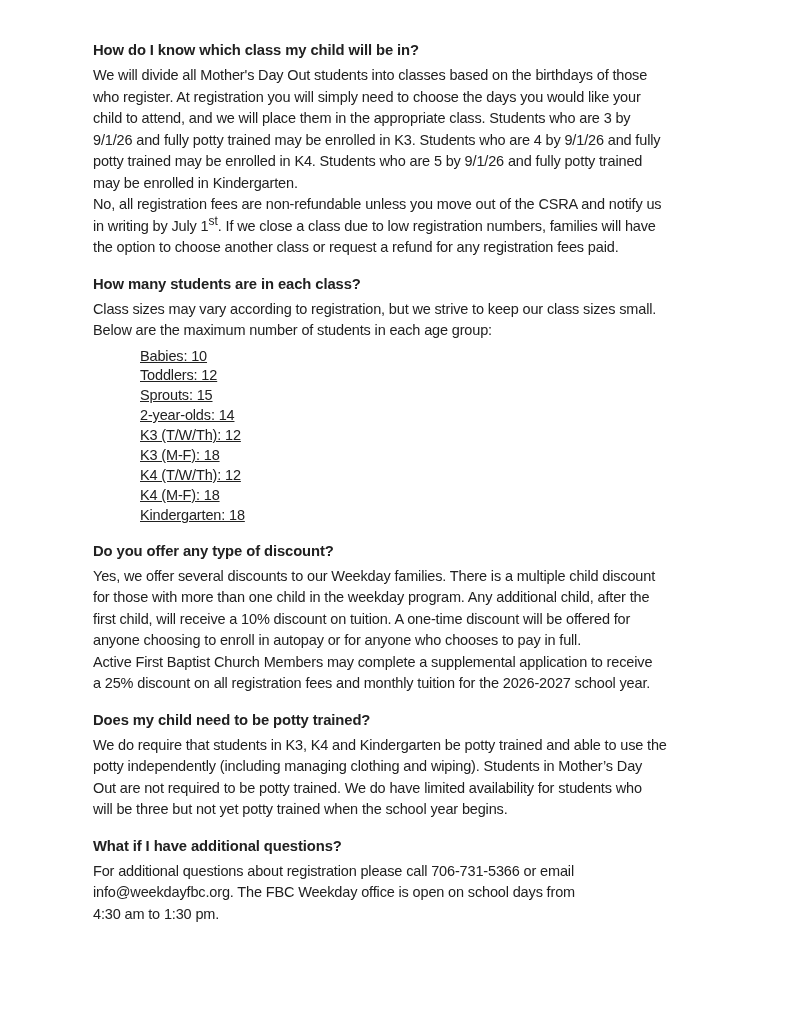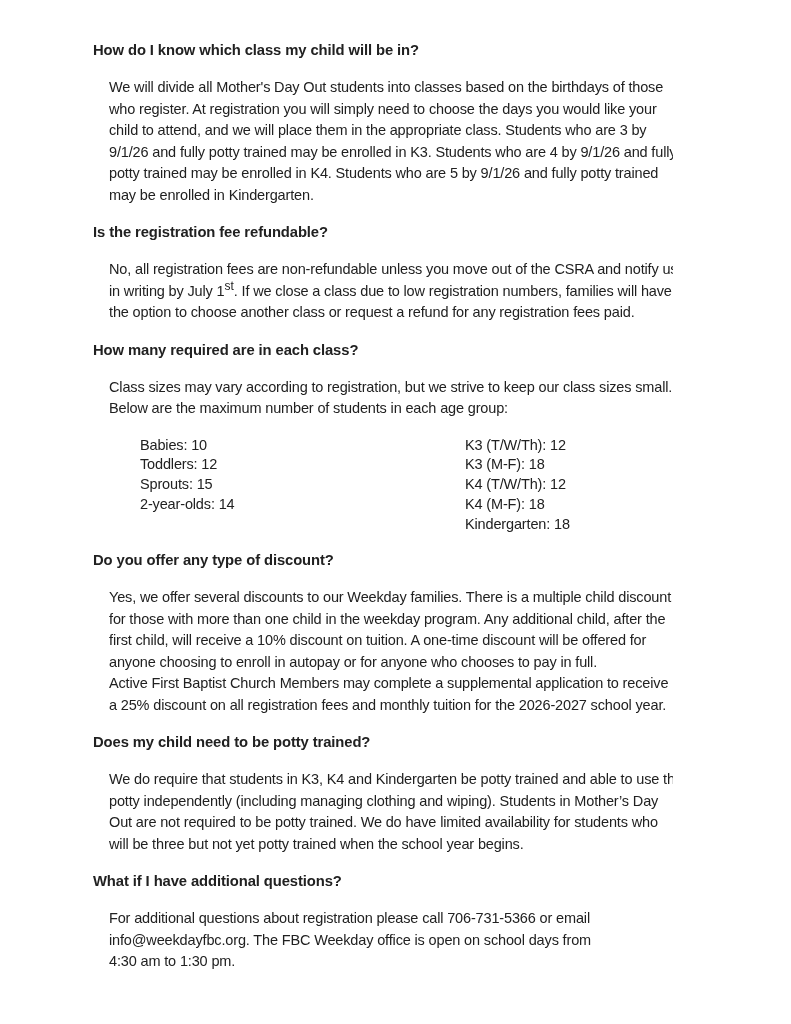--- a/index.html
+++ b/index.html
@@ -26,37 +26,38 @@
     letter-spacing: -0.1px;
     margin: 15px 0 4px 0;
   }
   .faq-section:first-child .question { margin-top: 0; }
   .para {
     font-size: 14.5px;
     font-weight: 400;
     line-height: 21.5px;
     letter-spacing: -0.15px;
     white-space: pre;
-    margin: 16px;
+    margin: 0;
   }
   .line { white-space: pre; }
   sup.ordinal {
     font-size: 12px;
     letter-spacing: 0;
     vertical-align: super;
     line-height: 0;
   }
   .class-size-list {
     display: flex;
-    flex-direction: row;
+    flex-direction: column;
     margin: 5px 0 6px 0;
     padding-left: 47px;
     font-size: 14.5px;
     line-height: 19.9px;
     letter-spacing: -0.15px;
+    text-decoration: underline;
   }
   .class-size-col-left { width: 325px; }
   .class-size-col-right { flex: 1; }
   .class-size-item { white-space: pre; }
 </style>
 </head>
 <body>
 
 <div class="page">
 
@@ -64,26 +65,25 @@
     <div class="question">How do I know which class my child will be in?</div>
     <div class="para">We will divide all Mother's Day Out students into classes based on the birthdays of those
 who register. At registration you will simply need to choose the days you would like your
 child to attend, and we will place them in the appropriate class. Students who are 3 by
 9/1/26 and fully potty trained may be enrolled in K3. Students who are 4 by 9/1/26 and fully
 potty trained may be enrolled in K4. Students who are 5 by 9/1/26 and fully potty trained
 may be enrolled in Kindergarten.</div>
   </div>
 
   <div class="faq-section">
-    <div class="question">Is the registration fee refundable?</div>
     <div class="para"><div class="line">No, all registration fees are non-refundable unless you move out of the CSRA and notify us</div><div class="line"><span>in writing by July 1</span><sup class="ordinal">st</sup><span>. If we close a class due to low registration numbers, families will have</span></div><div class="line">the option to choose another class or request a refund for any registration fees paid.</div></div>
   </div>
 
   <div class="faq-section">
-    <div class="question">How many required are in each class?</div>
+    <div class="question">How many students are in each class?</div>
     <div class="para">Class sizes may vary according to registration, but we strive to keep our class sizes small.
 Below are the maximum number of students in each age group:</div>
     <div class="class-size-list">
       <div class="class-size-col-left">
         <div class="class-size-item">Babies: 10</div>
         <div class="class-size-item">Toddlers: 12</div>
         <div class="class-size-item">Sprouts: 15</div>
         <div class="class-size-item">2-year-olds: 14</div>
       </div>
       <div class="class-size-col-right">

